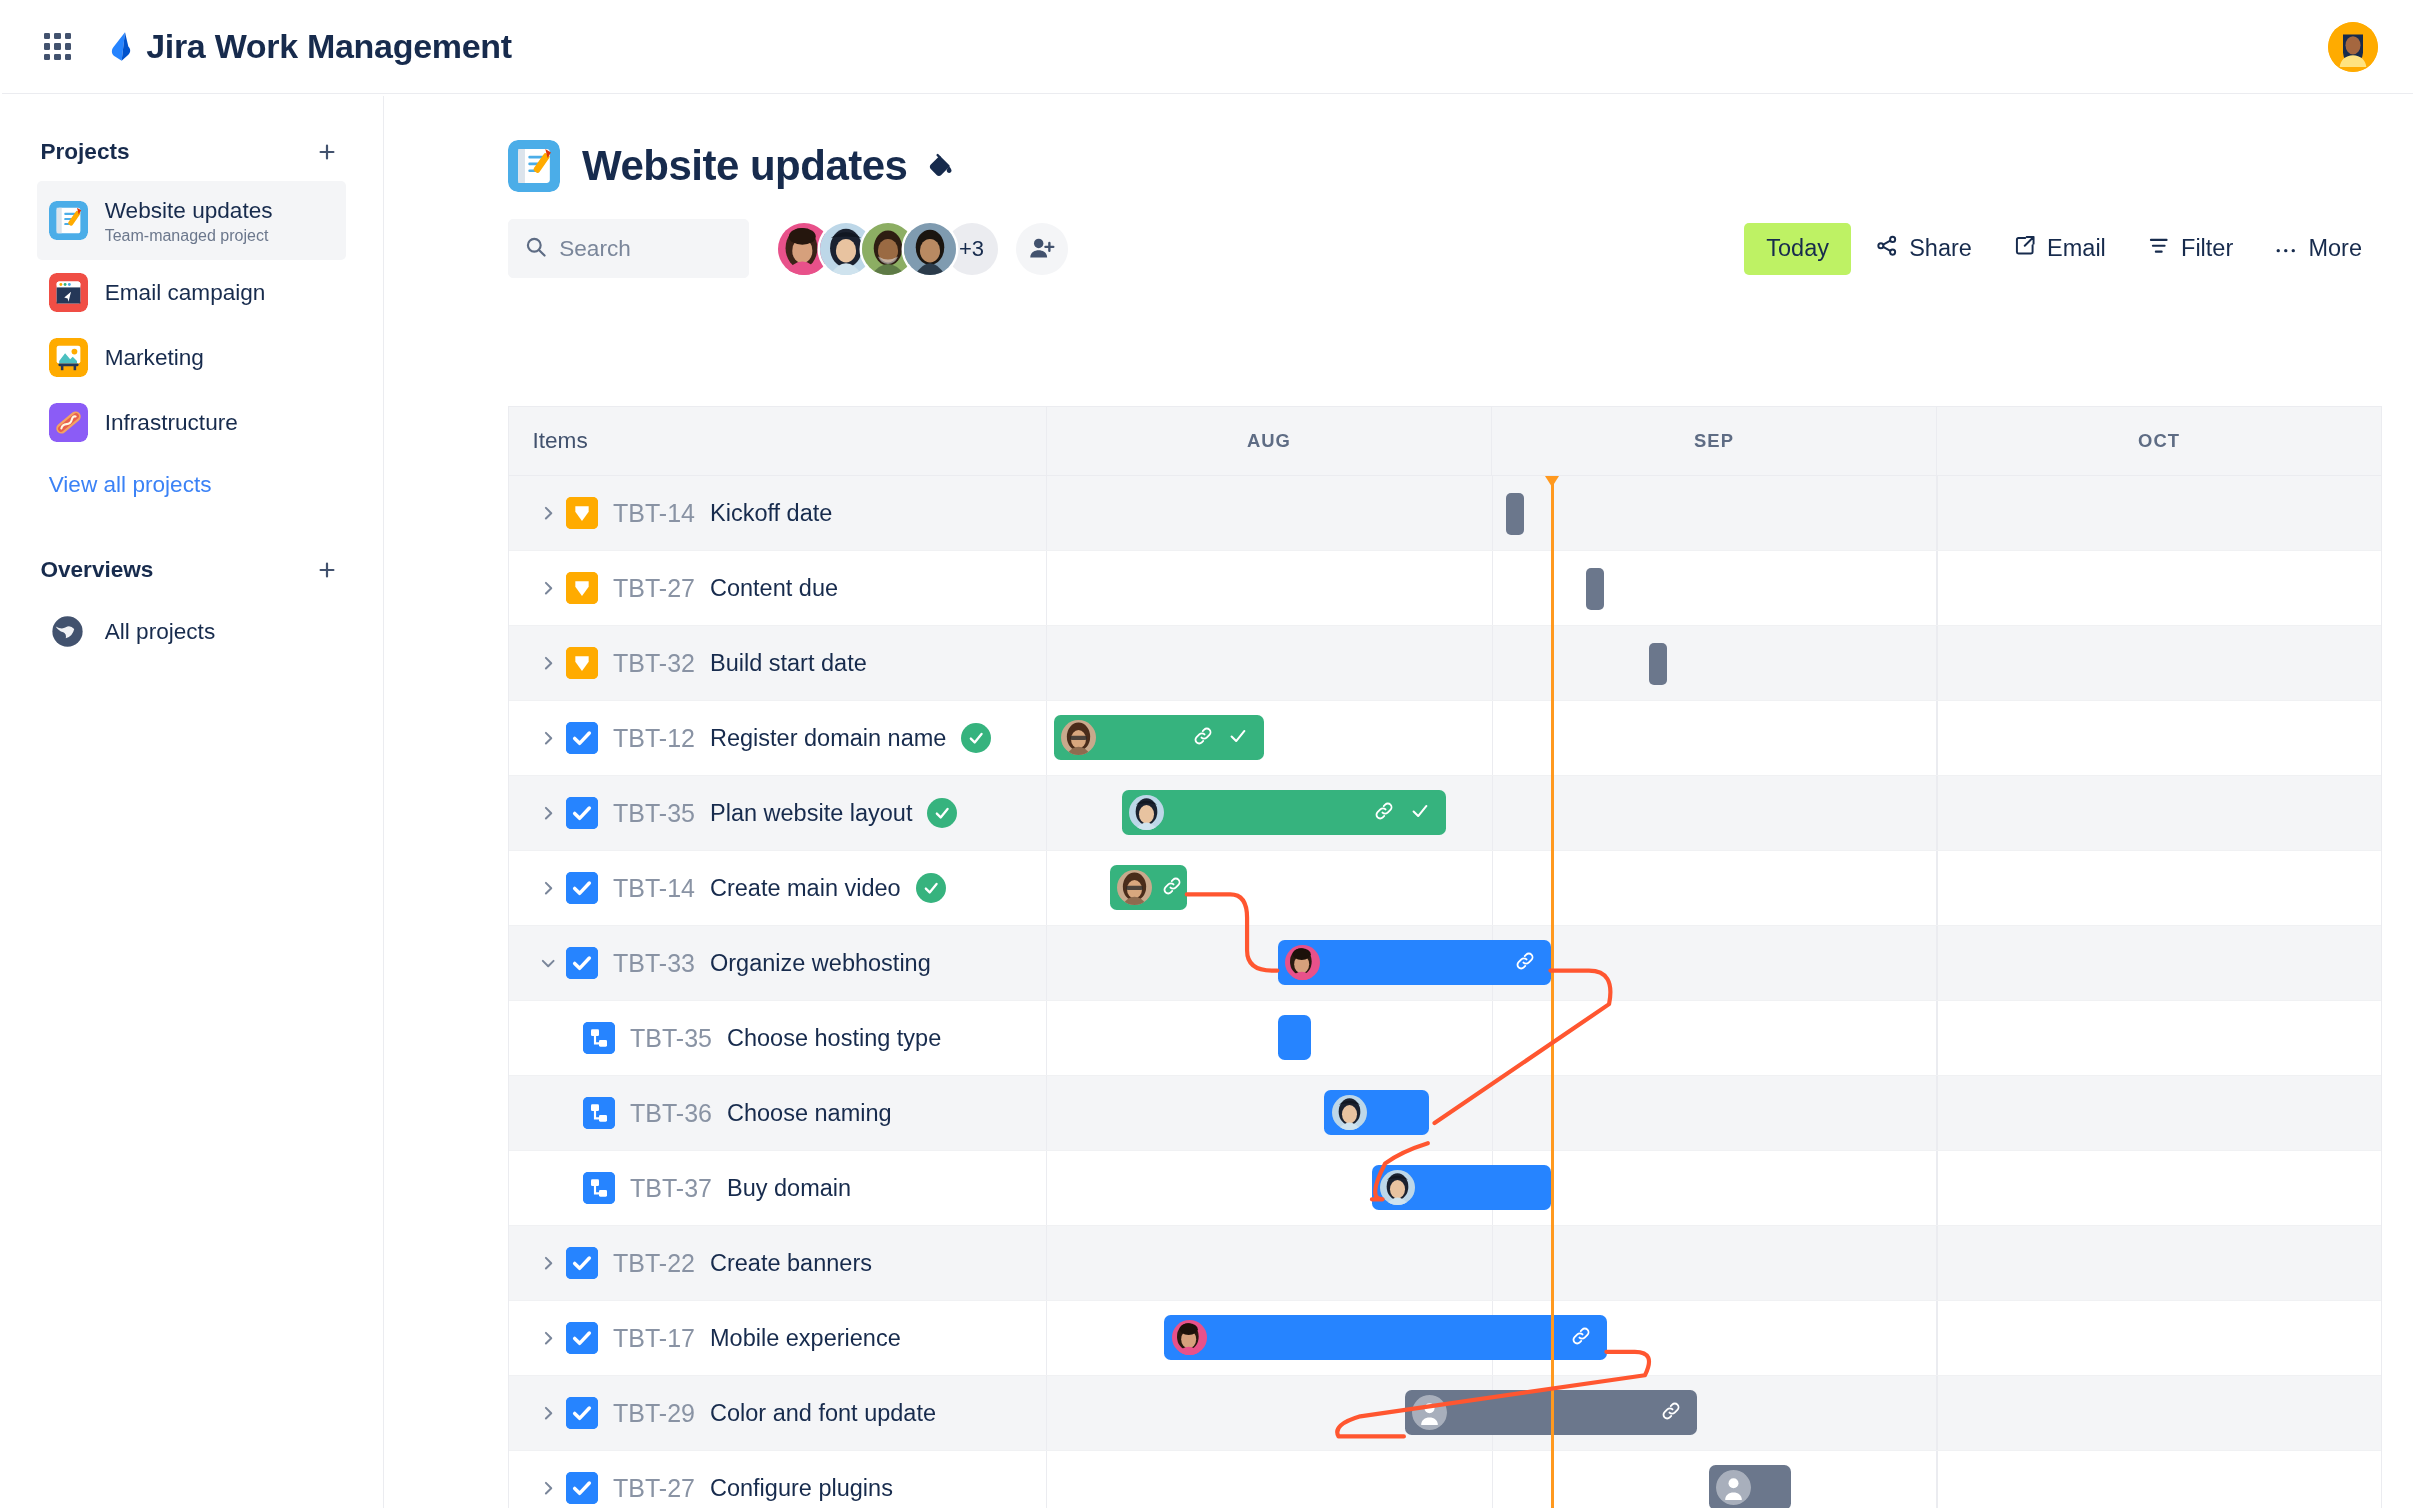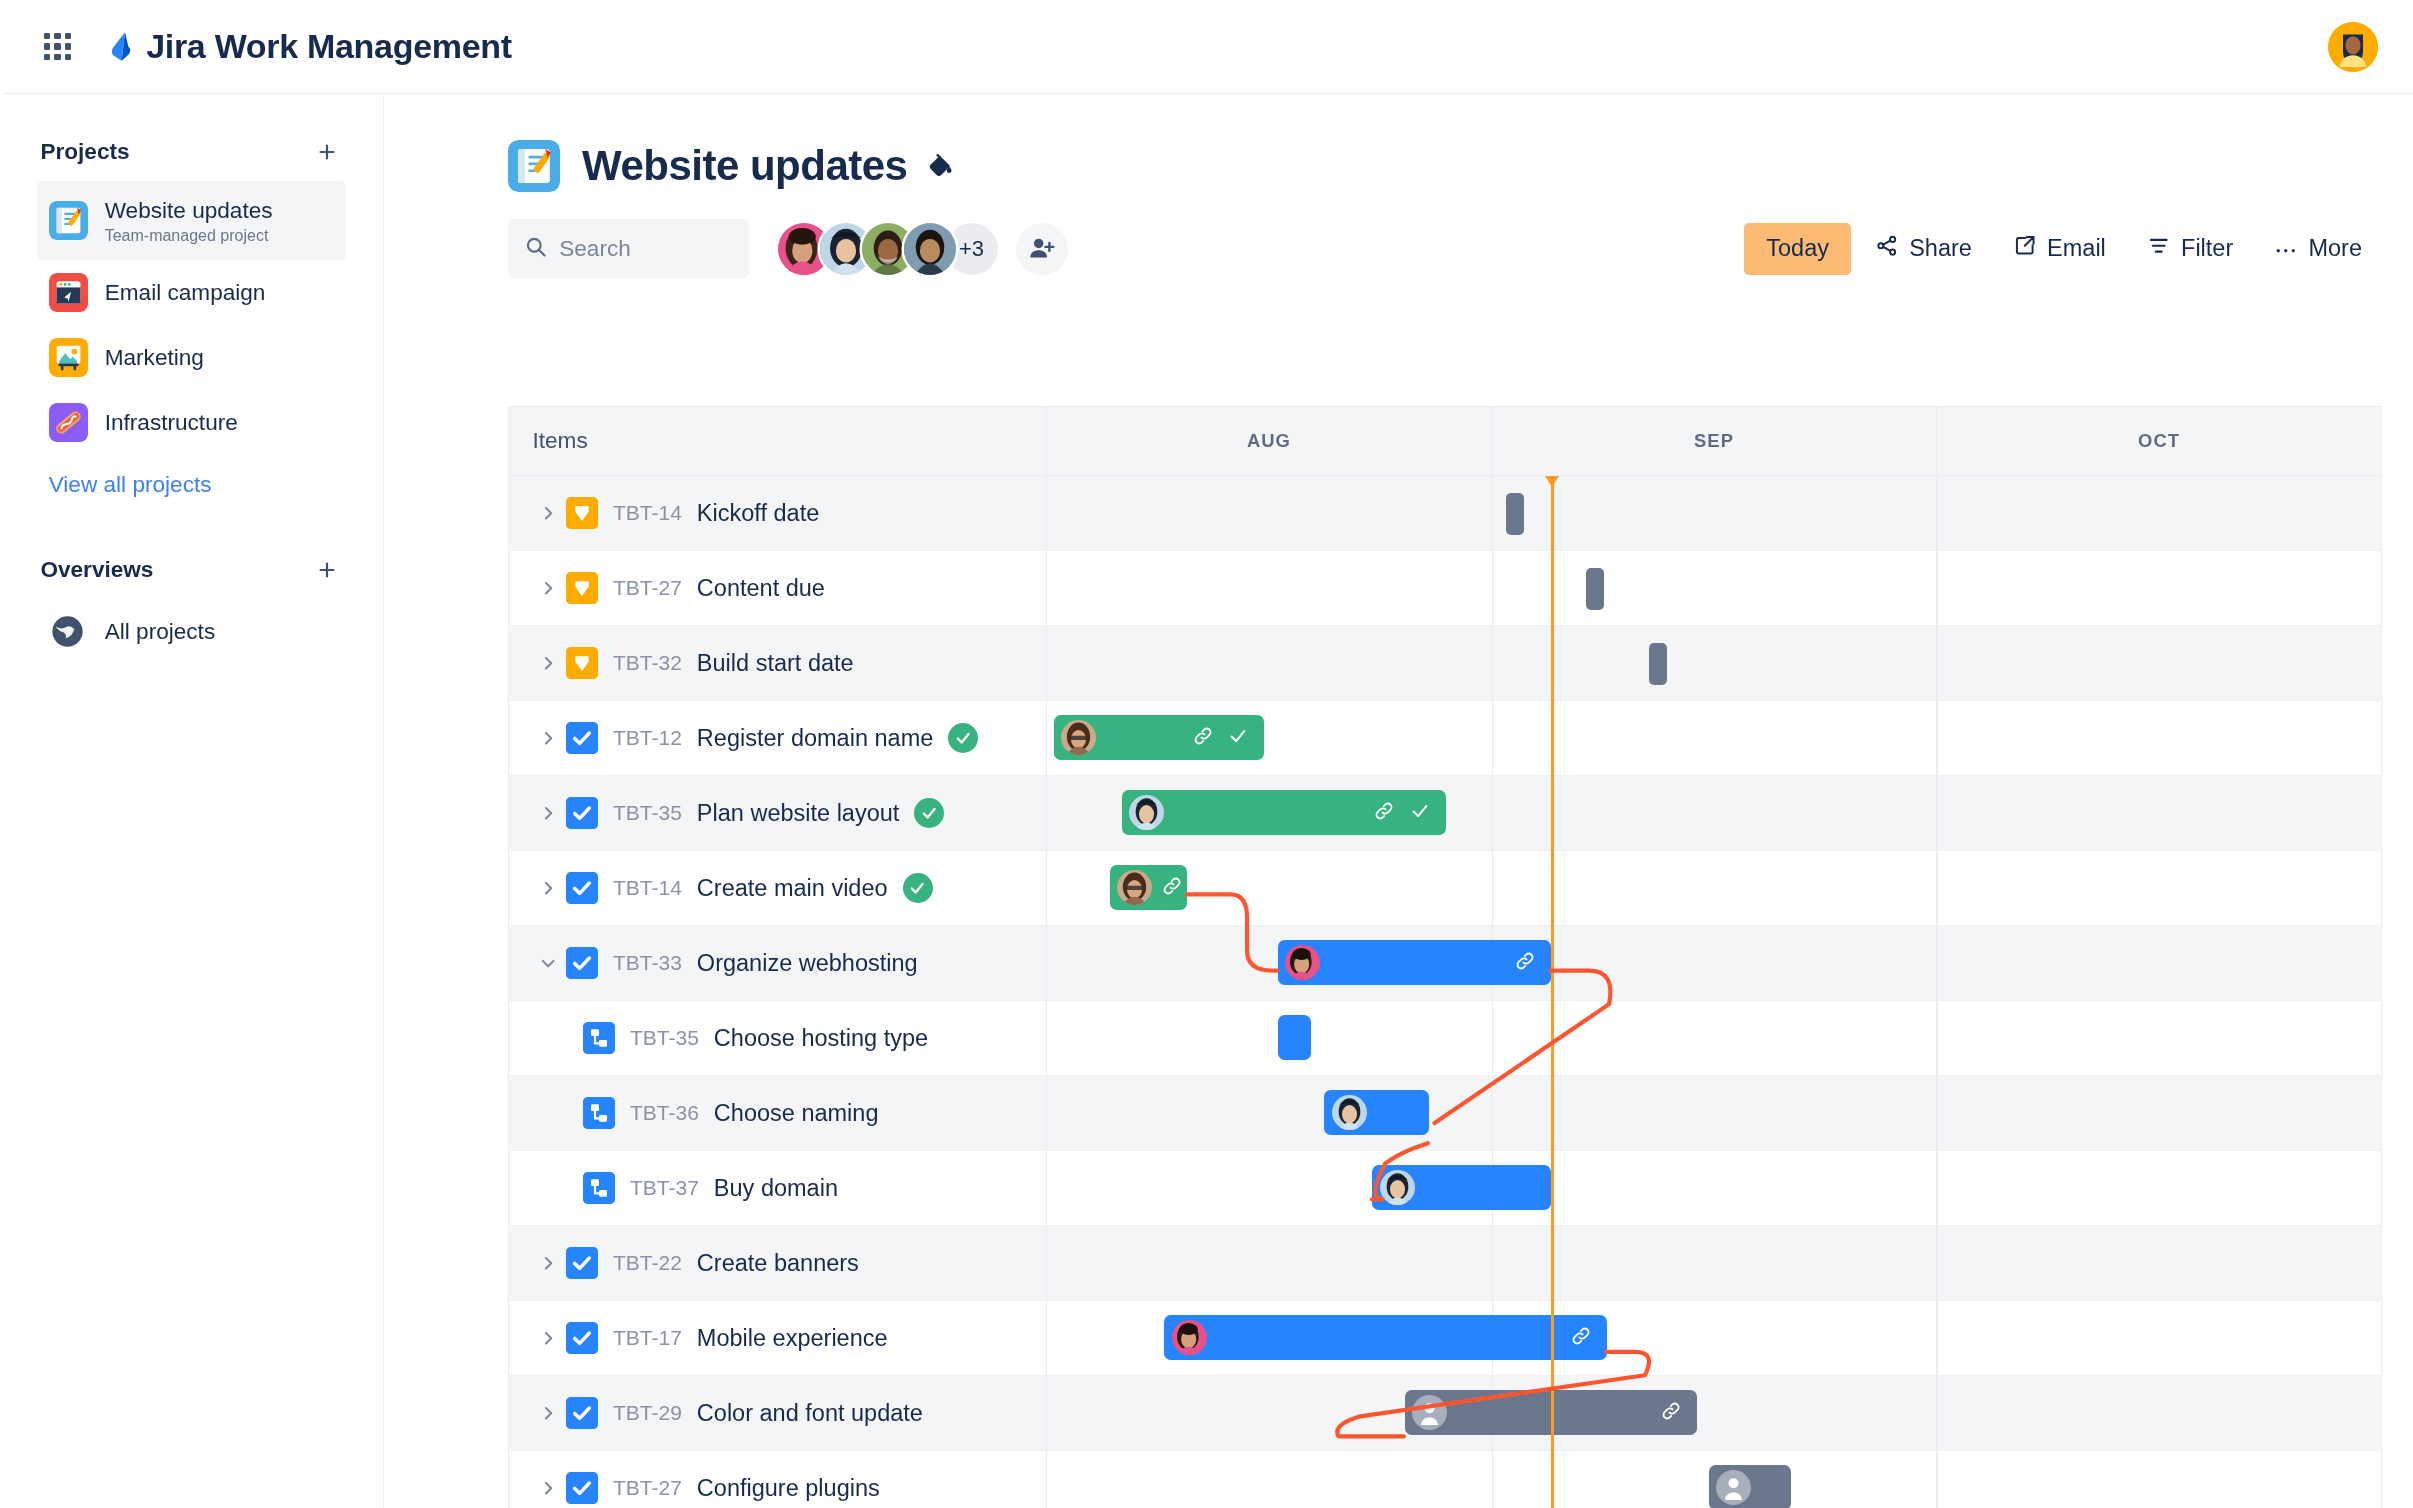--- a/index.html
+++ b/index.html
@@ -131,21 +131,21 @@
     width: 52px; height: 52px; border-radius: 50%; margin-left: 18.4px;
     background: #f4f5f7; display:flex; align-items:center; justify-content:center;
     cursor: pointer;
   }
   .tb-right { margin-left: auto; display: flex; align-items: center; gap: 6.7px; }
   .tb-btn {
     display: flex; align-items: center; gap: 11px;
     height: 52px; padding: 0 17px; border-radius: 5px;
     font-size: 23.5px; color: #172B4D; cursor: pointer; white-space: nowrap;
   }
-  .tb-btn.today { background: #fdba74; padding: 0 22px; }
+  .tb-btn.today { background: #bef264; padding: 0 22px; }
 
   
   .tl {
     position: absolute; left: 37px; top: 310px;
     width: 1874px; height: 1198px;
     border: 1.7px solid #ebecf0; border-bottom: none;
     background: #fff; overflow: hidden;
   }
   .tl-head {
     display: flex; height: 69px; background: #f4f5f7;
@@ -184,21 +184,21 @@
   }
   .type-icon {
     width: 32px; height: 32px; flex: 0 0 32px; border-radius: 5px;
     display: flex; align-items: center; justify-content: center;
     margin-right: 15px;
   }
   .type-icon.milestone { background: #FFAB00; }
   .type-icon.task { background: #2684FF; }
   .type-icon.subtask { background: #2684FF; }
   .key {
-    font-size: 21px; color: #8993A4; margin-right: 15px; white-space: nowrap;
+    font-size: 25px; color: #8993A4; margin-right: 15px; white-space: nowrap;
   }
   .summary { font-size: 23.5px; color: #172B4D; white-space: nowrap; }
   .done-badge {
     width: 30px; height: 30px; border-radius: 50%; background: #36B37E;
     margin-left: 15px; display: flex; align-items: center; justify-content: center;
     flex: 0 0 30px;
   }
   .indent { width: 52px; flex: 0 0 52px; }
 
   .c-chart { flex: 1 1 0; position: relative; }

